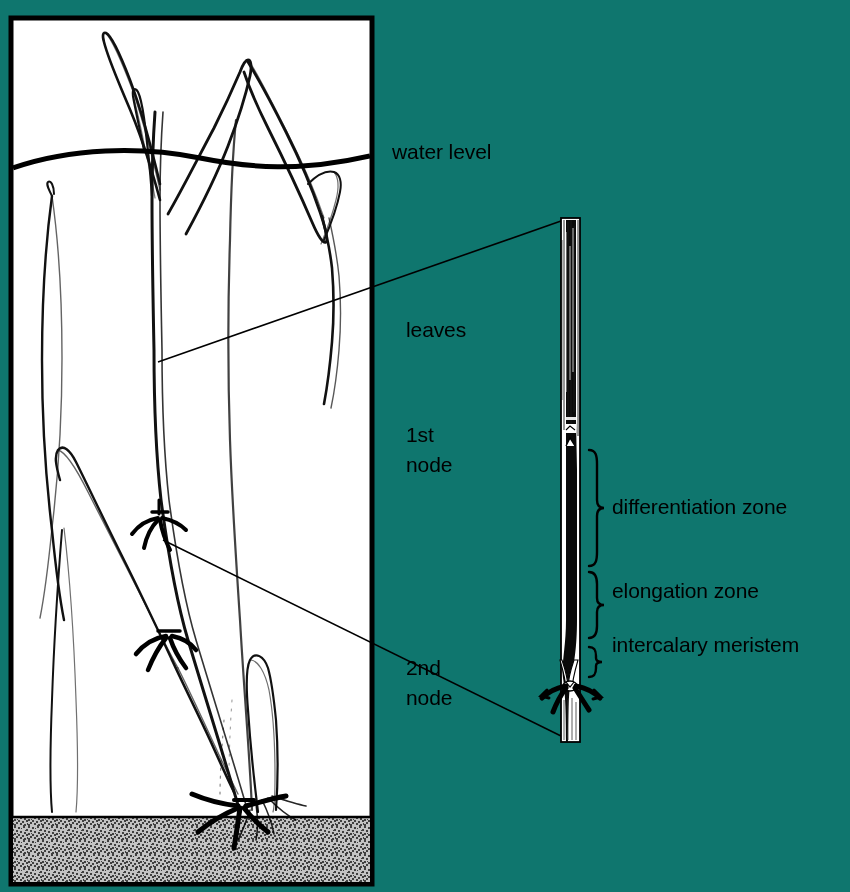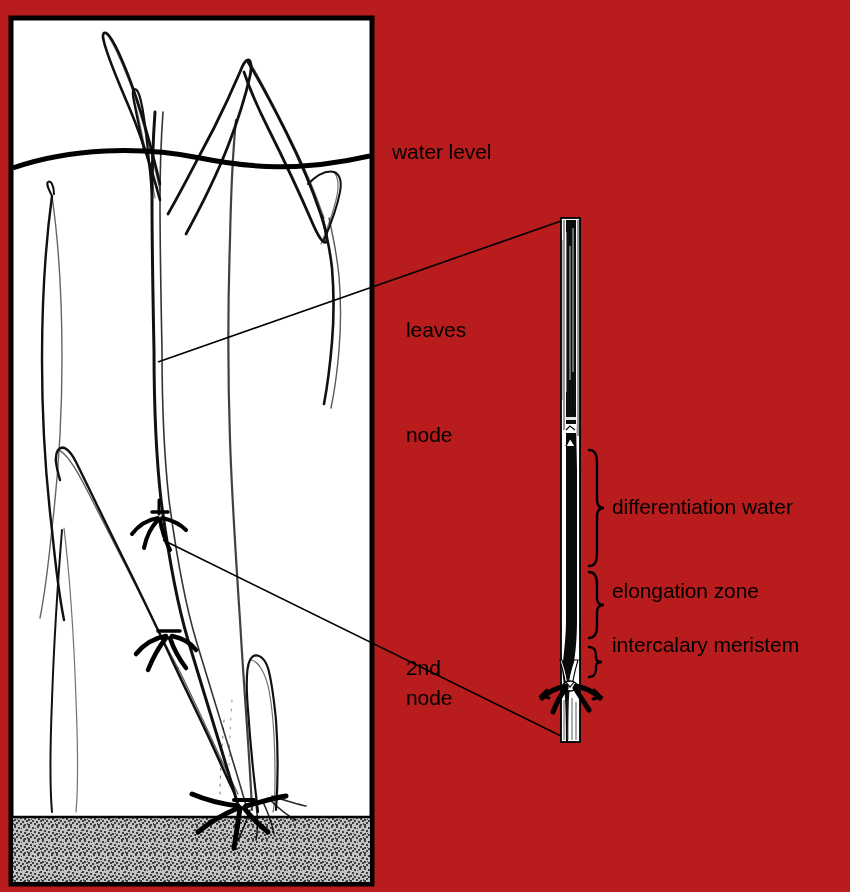--- a/index.html
+++ b/index.html
@@ -9,21 +9,21 @@
     background: #ffffff;
   }
   body {
     font-family: "Liberation Sans", sans-serif;
     color: #000000;
   }
   #figure {
     position: relative;
     width: 850px;
     height: 892px;
-    background: #b91c1c;
+    background: #0f766e;
     overflow: hidden;
   }
   #figure-svg {
     position: absolute;
     left: 0;
     top: 0;
     width: 850px;
     height: 892px;
     display: block;
   }
@@ -273,29 +273,30 @@
       <path d="M589 647 C595 647 596 651 596 656 L596 658 C596 661 599 662 602 662
                C599 662 596 663 596 666 L596 668 C596 673 595 677 589 677"></path>
     </g>
   </svg>
 
   <div class="lbl lbl-left" id="label-water-level">water level</div>
 
   <div class="lbl lbl-right" id="label-leaves">leaves</div>
 
   <div class="lbl lbl-right nowrap-2line" id="label-first-node">
+    <div>1st</div>
     <div>node</div>
   </div>
 
 
   <div class="lbl lbl-right nowrap-2line" id="label-second-node">
     <div>2nd</div>
     <div>node</div>
   </div>
 
-  <div class="lbl lbl-left" id="label-diff-zone">differentiation water</div>
+  <div class="lbl lbl-left" id="label-diff-zone">differentiation zone</div>
 
   <div class="lbl lbl-left" id="label-elong-zone">elongation zone</div>
 
   <div class="lbl lbl-left" id="label-interc-mer">intercalary meristem</div>
 
 
 </div>
 
 </body></html>

